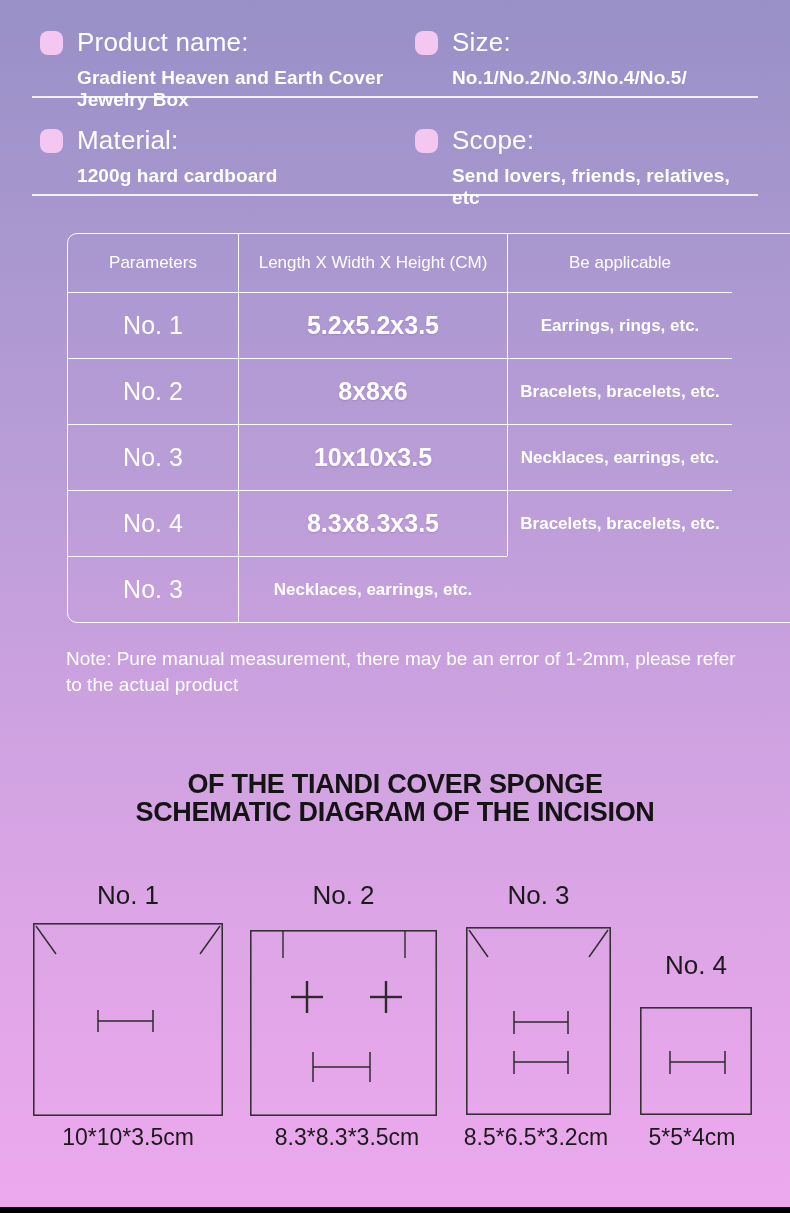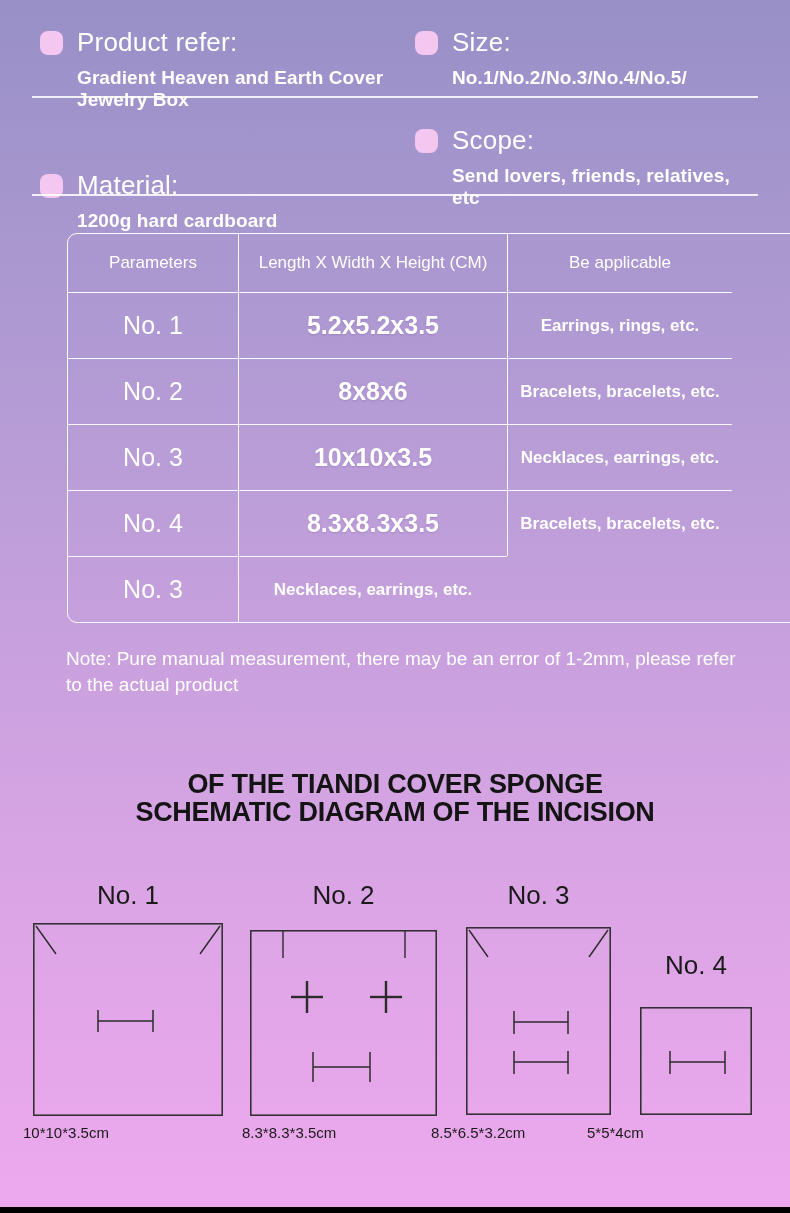--- a/index.html
+++ b/index.html
@@ -77,56 +77,56 @@
   }
 
   .diagram-label {
     position: absolute;
     text-align: center;
     color: #1a1a1a;
     font-size: 26px; font-weight: 400;
   }
   .dim-label {
     position: absolute;
-    text-align: left;
+    text-align: center;
     color: #1a1a1a;
-    font-size: 15px; font-weight: 400;
+    font-size: 23px; font-weight: 400;
   }
   .diagram-svg { position: absolute; display: block; }
 
   .footer-bar {
     position: absolute;
     left: 0; bottom: 0; width: 790px; height: 6px;
     background: #000;
   }
 </style>
 </head>
 <body>
 
 <div class="page">
 
   <div class="info-item" style="left:40px; top:27px; width:370px;">
     <div class="info-head">
       <span class="bullet"></span>
-      <span class="info-label">Product refer:</span>
+      <span class="info-label">Product name:</span>
     </div>
     <div class="info-value">Gradient Heaven and Earth Cover Jewelry Box</div>
   </div>
 
   <div class="info-item" style="left:415px; top:27px; width:345px;">
     <div class="info-head">
       <span class="bullet"></span>
       <span class="info-label">Size:</span>
     </div>
     <div class="info-value">No.1/No.2/No.3/No.4/No.5/</div>
   </div>
 
   <div class="divider" style="top:96px;"></div>
 
-  <div class="info-item" style="left:40px; top:125px; width:370px;margin-top:45px;">
+  <div class="info-item" style="left:40px; top:125px; width:370px;">
     <div class="info-head">
       <span class="bullet"></span>
       <span class="info-label">Material:</span>
     </div>
     <div class="info-value">1200g hard cardboard</div>
   </div>
 
   <div class="info-item" style="left:415px; top:125px; width:345px;">
     <div class="info-head">
       <span class="bullet"></span>

